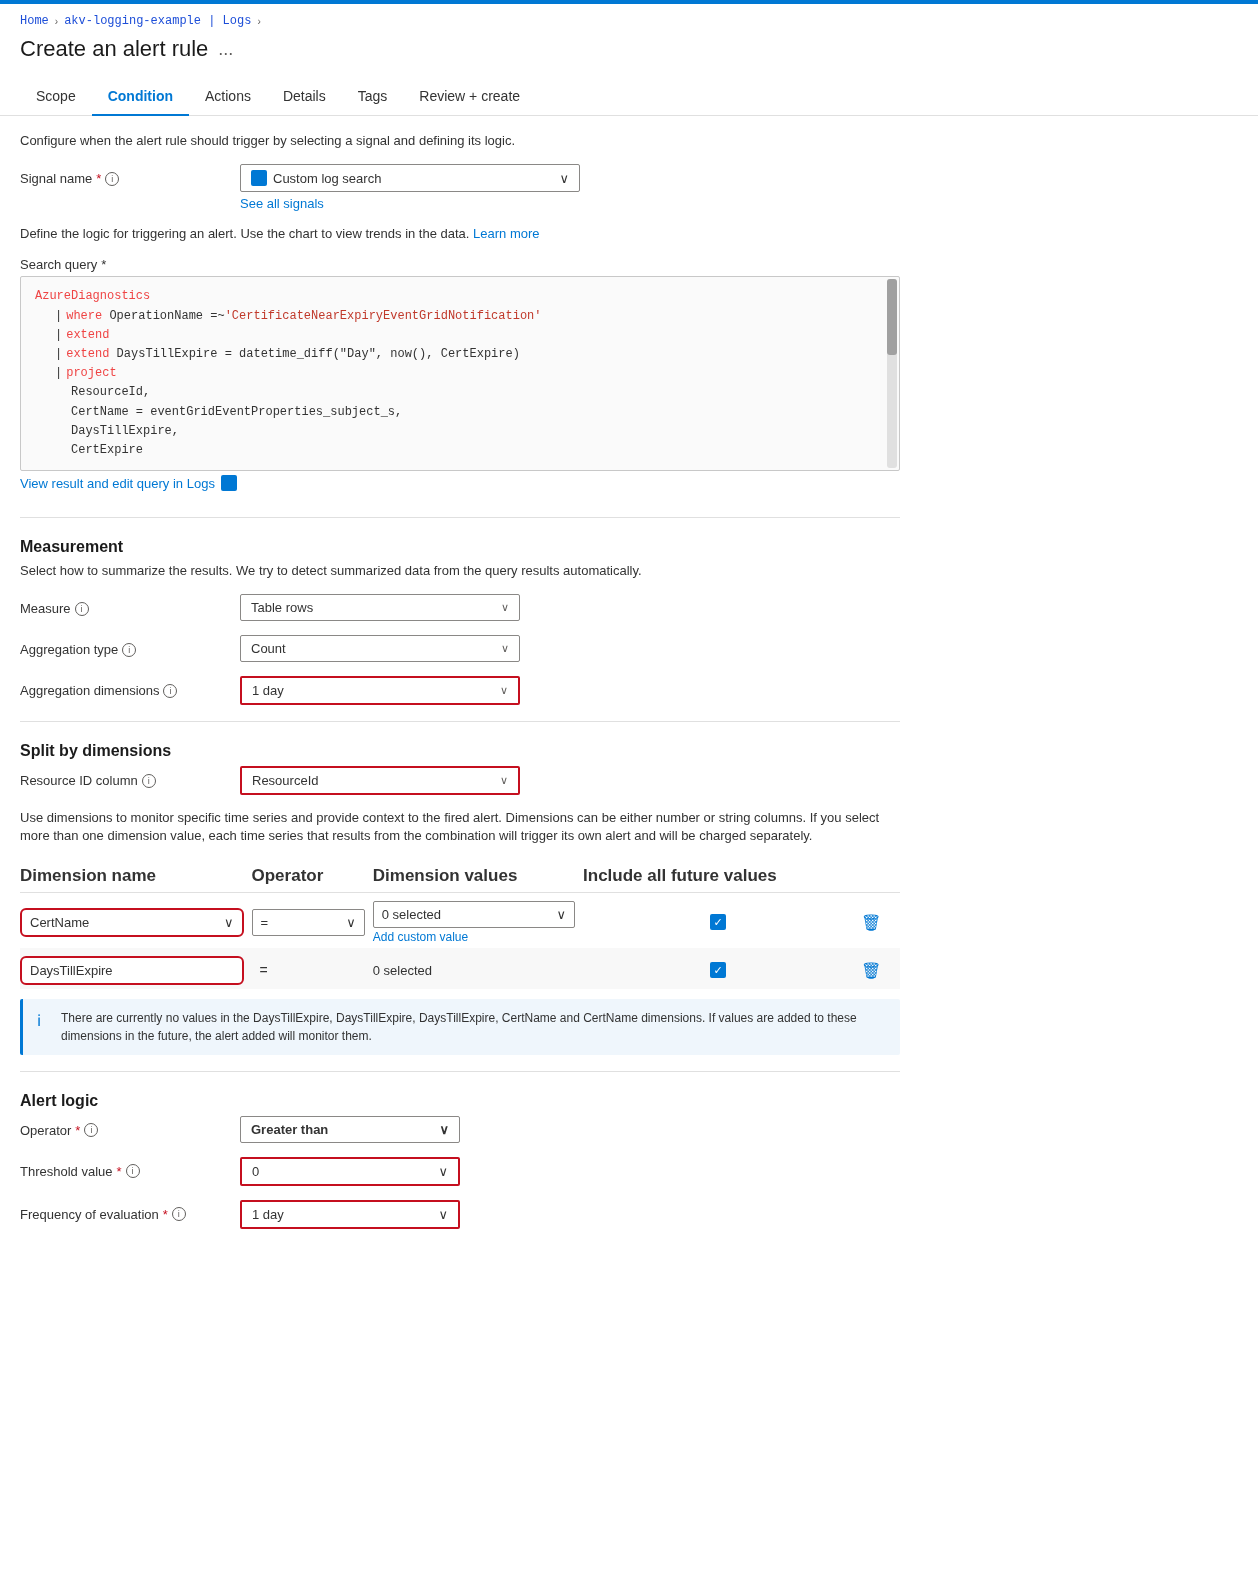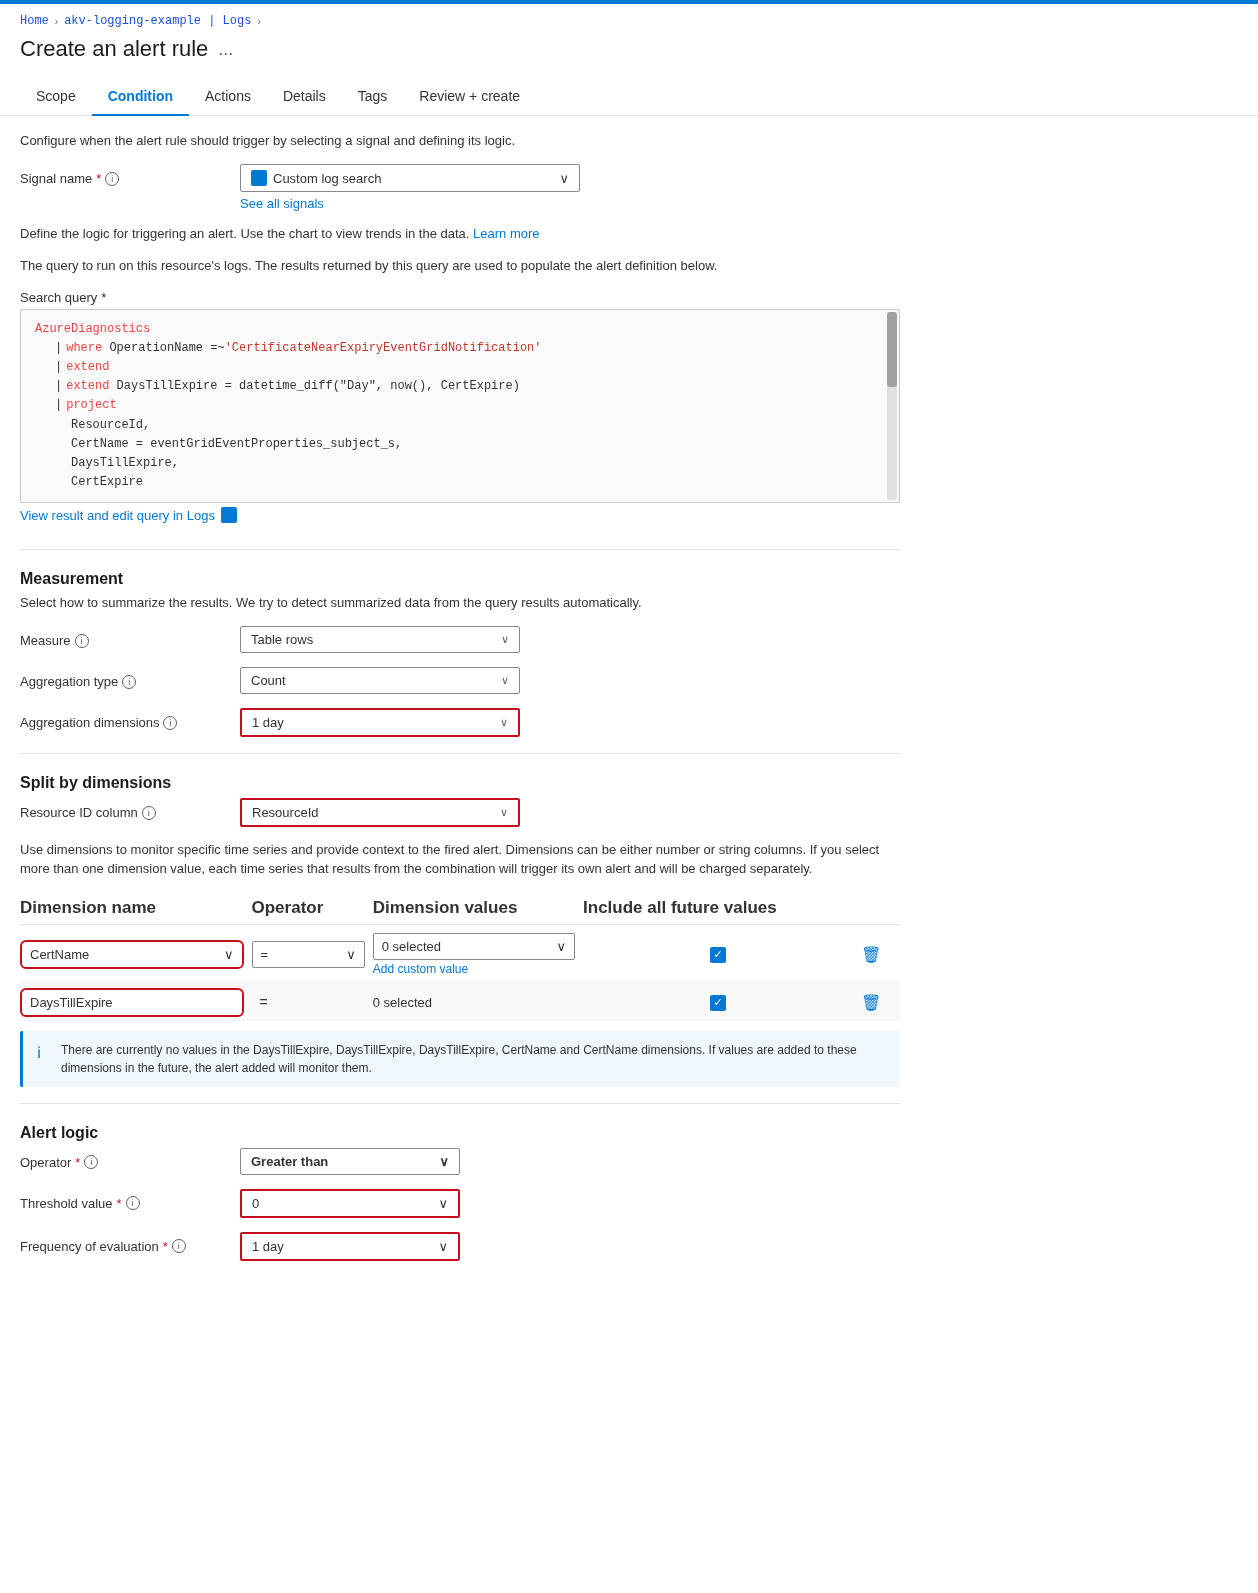--- a/index.html
+++ b/index.html
@@ -131,21 +131,20 @@
       </div>
       <a class="link">See all signals</a>
     </div>
   </div>
 
   <p class="section-desc">
     <span>Define the logic for triggering an alert. Use the chart to view trends in the data.</span>
     <a class="link">Learn more</a>
   </p>
 
-  <p class="section-desc">The query to run on this resource's logs. The results returned by this query are used to populate the alert definition below.</p>
 
   <div style="display:flex; align-items:center; gap:4px; margin-bottom:4px;">
     <span>Search query</span>
     <span class="required">*</span>
   </div>
 
   <div class="query-box">
     <div class="query-line query-indent1">
       <span class="q-keyword">AzureDiagnostics</span>
     </div>

